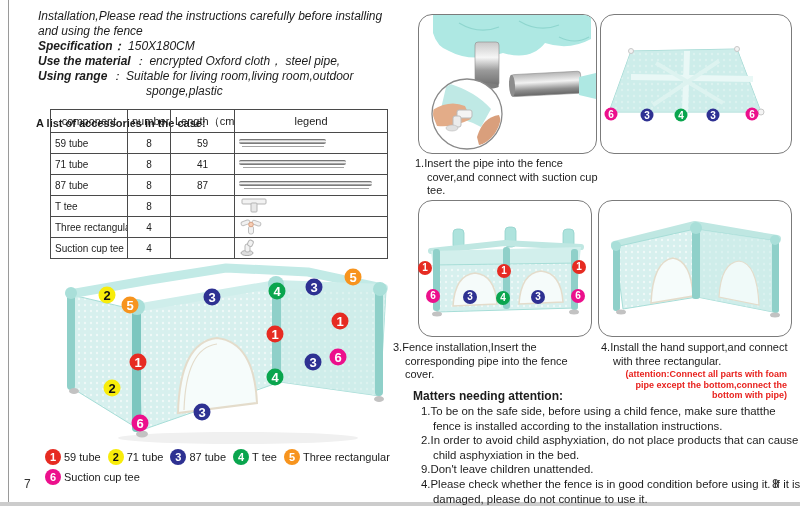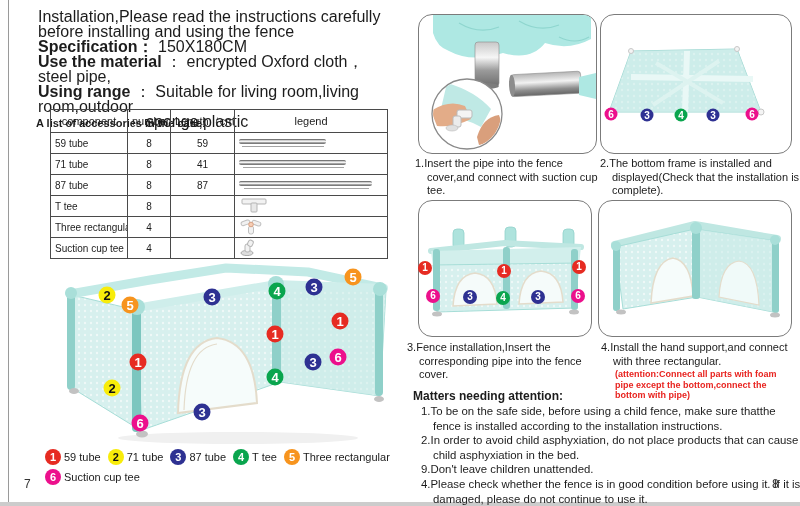--- a/index.html
+++ b/index.html
@@ -2,21 +2,21 @@
 <html><head>
 <meta charset="utf-8">
 <style>
   html,body{margin:0;padding:0;width:800px;height:506px;overflow:hidden;background:#ffffff;
     font-family:"Liberation Sans",sans-serif;color:#1c1c1c;}
   .page{position:absolute;inset:0;}
   .scan-edge-left{position:absolute;left:8px;top:0;bottom:0;width:1px;background:#9a9a9a;}
   .scan-edge-bottom{position:absolute;left:0;right:0;bottom:0;height:4px;background:#cccccc;}
 
   
-  .intro-block{position:absolute;left:38px;top:9px;width:348px;font-size:16px;line-height:15px;}
+  .intro-block{position:absolute;left:38px;top:9px;width:348px;font-size:12px;line-height:15px;font-style:italic;}
   .lbl{font-weight:bold;}
   .mat-cont{padding-left:108px;}
 
   .acc-title{position:absolute;left:36px;top:93px;font-size:11px;font-weight:bold;margin-top:24px;}
 
   
   .acc-table{position:absolute;left:38px;top:109px;border-collapse:collapse;table-layout:fixed;width:337px;font-size:10px;margin-left:12px;}
   .acc-table th,.acc-table td{border:1px solid #4a4a4a;padding:0 4px;overflow:hidden;white-space:nowrap;}
   .acc-table th{height:22px;font-weight:normal;font-size:11px;text-align:center;}
   .acc-table td{height:20px;}
@@ -47,24 +47,24 @@
     font-weight:bold;font-size:11px;margin-right:3px;flex:0 0 16px;}
 
   .page-num{position:absolute;font-size:12px;color:#333;}
   #pn7{left:24px;top:477px;}
   #pn8{left:772px;top:477px;}
 
   
   .step-text{position:absolute;font-size:11px;line-height:13.5px;padding-left:12px;text-indent:-12px;}
   #step1t{left:415px;top:157px;width:178px;}
   #step2t{left:600px;top:157px;width:188px;}
-  #step3t{left:407px;top:341px;width:180px;}
+  #step3t{left:393px;top:341px;width:180px;}
   #step4t{left:601px;top:341px;width:196px;}
   .attn-note{display:block;color:#e8231f;font-size:9px;line-height:10.5px;font-weight:bold;
-    padding-left:2px;text-indent:0;margin-top:1px;width:172px;}
+    padding-left:2px;text-indent:0;margin-top:1px;width:172px;text-align:right;}
 
   .matters-title{position:absolute;left:413px;top:389px;font-size:12px;font-weight:bold;}
   .attn-list{position:absolute;left:421px;top:404px;width:384px;font-size:11.4px;line-height:14.6px;}
   .attn-item{padding-left:12px;text-indent:-12px;}
 </style>
 </head>
 <body>
 
 <svg width="0" height="0" style="position:absolute" aria-hidden="true">
   <defs>
@@ -274,21 +274,20 @@
       <path d="M86,36 L84,97 M30,62 L152,64" stroke="#e9f8f6" stroke-width="6" fill="none"></path>
       <path d="M55,48 L122,88 M118,46 L52,90" stroke="#ddf3f0" stroke-width="4" fill="none"></path>
       <circle cx="30" cy="36" r="2.5" fill="#f4f4f4" stroke="#c7c7c7"></circle>
       <circle cx="136" cy="34" r="2.5" fill="#f4f4f4" stroke="#c7c7c7"></circle>
       <circle cx="8" cy="97" r="3" fill="#f4f4f4" stroke="#c7c7c7"></circle>
       <circle cx="160" cy="97" r="3" fill="#f4f4f4" stroke="#c7c7c7"></circle>
     </svg>
   </div>
 
   <div class="step-text" id="step1t">1.Insert the pipe into the fence cover,and connect with suction cup tee.</div>
-  <div class="step-text" id="step2t">2.The bottom frame is installed and displayed(Check that the installation is complete).</div>
 
   <div class="img-box" id="box3">
     <svg width="172" height="135" viewBox="0 0 172 135">
       <rect x="34" y="28" width="11" height="20" rx="4" fill="#aee3dd" stroke="#93d2cb" stroke-width="0.8"></rect>
       <rect x="86" y="26" width="11" height="20" rx="4" fill="#aee3dd" stroke="#93d2cb" stroke-width="0.8"></rect>
       <rect x="144" y="28" width="11" height="20" rx="4" fill="#aee3dd" stroke="#93d2cb" stroke-width="0.8"></rect>
       <path d="M12,50 L86,42 L162,46" fill="none" stroke="#bfe7e2" stroke-width="6" stroke-linecap="round"></path>
       <polygon points="12,50 162,46 160,64 14,66" fill="#d2efec"></polygon>
       <polygon points="14,64 160,62 156,107 18,111" fill="url(#mesh)" stroke="#a6ddd7"></polygon>
       <path d="M34,105 Q36,74 56,72 Q76,74 78,103 Z" fill="#f5fbfa" stroke="#e4dccb" stroke-width="1.5"></path>

